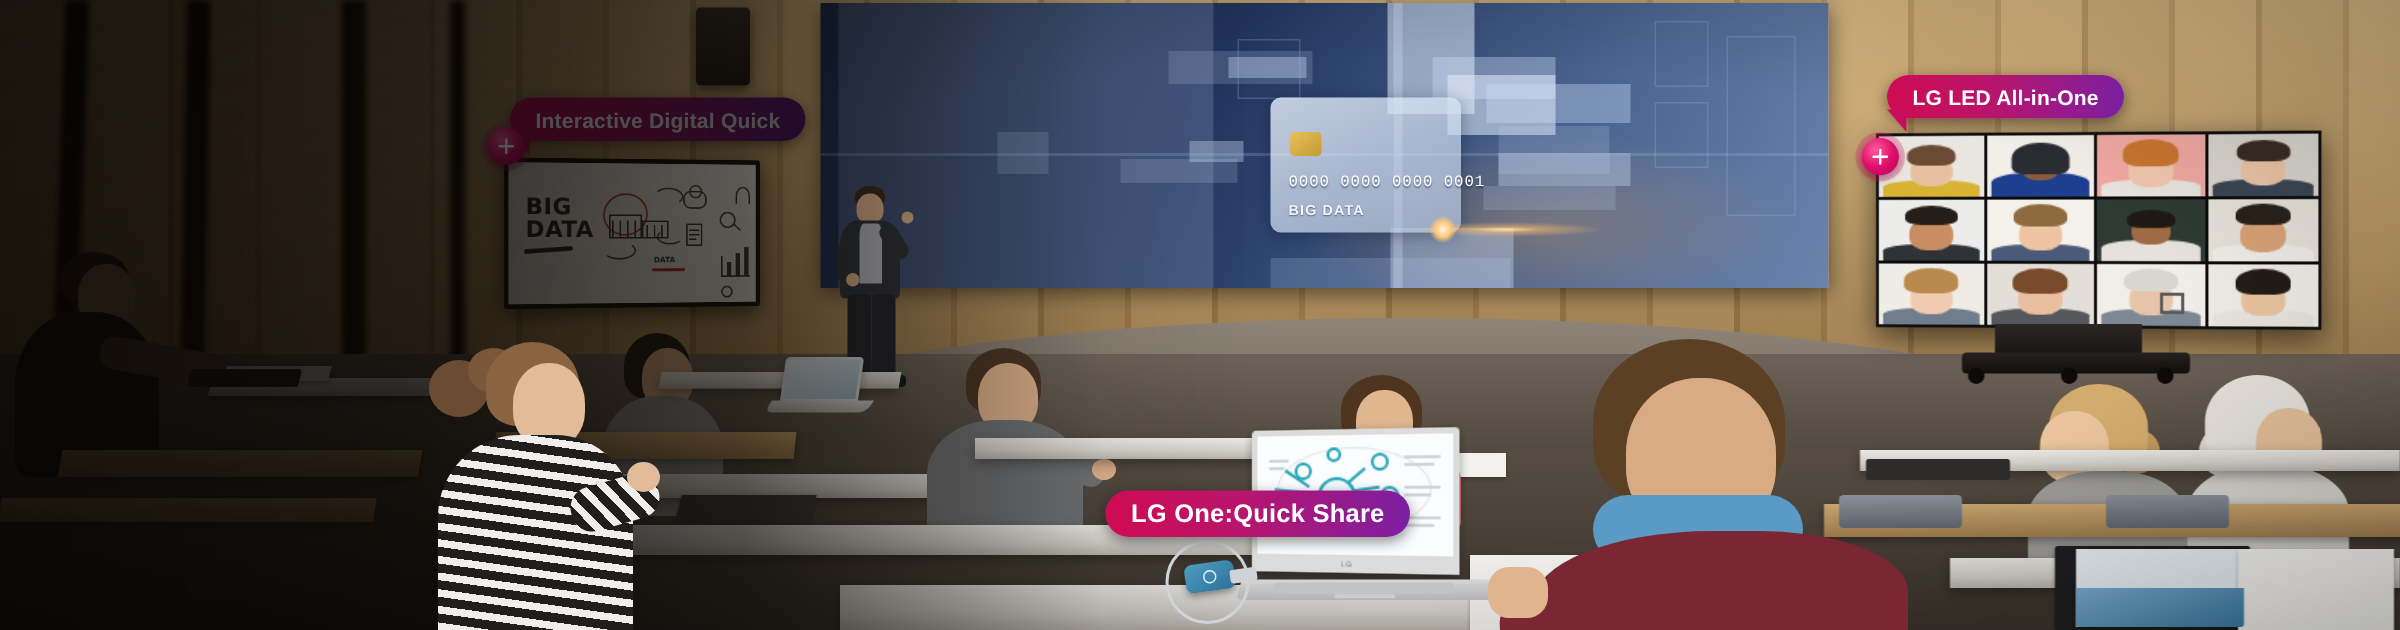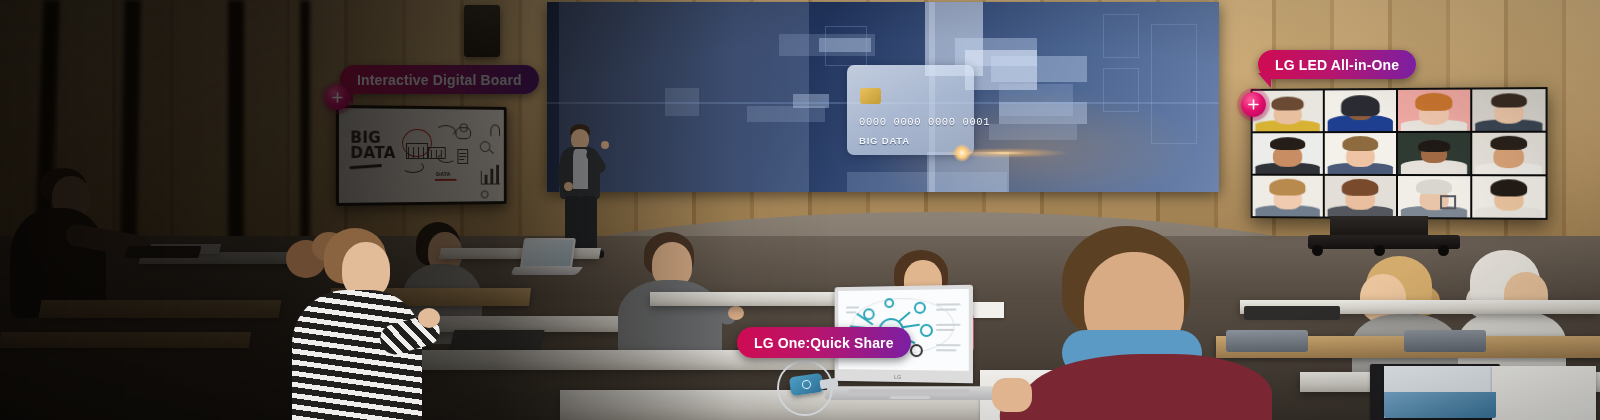--- a/index.html
+++ b/index.html
@@ -264,21 +264,21 @@
     display:flex; align-items:center; justify-content:center;
     cursor:pointer;
   }
   .plus-btn svg { display:block; }
 
   
   #hotspot-board .pill { filter:brightness(.30) saturate(.85); }
   #hotspot-board .pill-tail { filter:brightness(.30) saturate(.85); }
   #hotspot-board .plus-btn { filter:brightness(.32) saturate(.9); }
 
-  #hotspot-share .pill { font-size:14px; height:31px; border-radius:16px; }
+  #hotspot-share .pill { font-size:17px; height:31px; border-radius:16px; }
 </style>
 </head>
 <body>
 
 <div id="scene">
 
   <div id="wall" class="layer"></div>
   <div id="wall-sheen" class="layer"></div>
 
   <div class="layer col" style="left:38px;height:320px;transform:rotate(2deg);"></div>
@@ -613,21 +613,21 @@
     <div id="dongle">
       <div id="dongle-logo"></div>
     </div>
     <div id="dongle-plug"></div>
   </div>
 
   <div id="dim-left" class="layer"></div>
   <div id="vignette" class="layer"></div>
 
   <div class="hotspot" id="hotspot-board" style="left:0;top:0;">
-    <div class="pill" style="left:340px; top:65px;">Interactive Digital Board</div>
+    <div class="pill" style="left:340px; top:65px;">Interactive Digital Quick</div>
     <div class="pill-tail" style="left:340px; top:88px;"></div>
     <div class="plus-btn" style="left:325px; top:85px;">
       <svg width="11" height="11" viewBox="0 0 11 11" aria-hidden="true">
         <path d="M5.5 1v9M1 5.5h9" stroke="#ffffff" stroke-width="1.6" stroke-linecap="round"></path>
       </svg>
     </div>
   </div>
 
   <div class="hotspot" id="hotspot-led" style="left:0;top:0;">
     <div class="pill" style="left:1258px; top:50px;">LG LED All-in-One</div>

